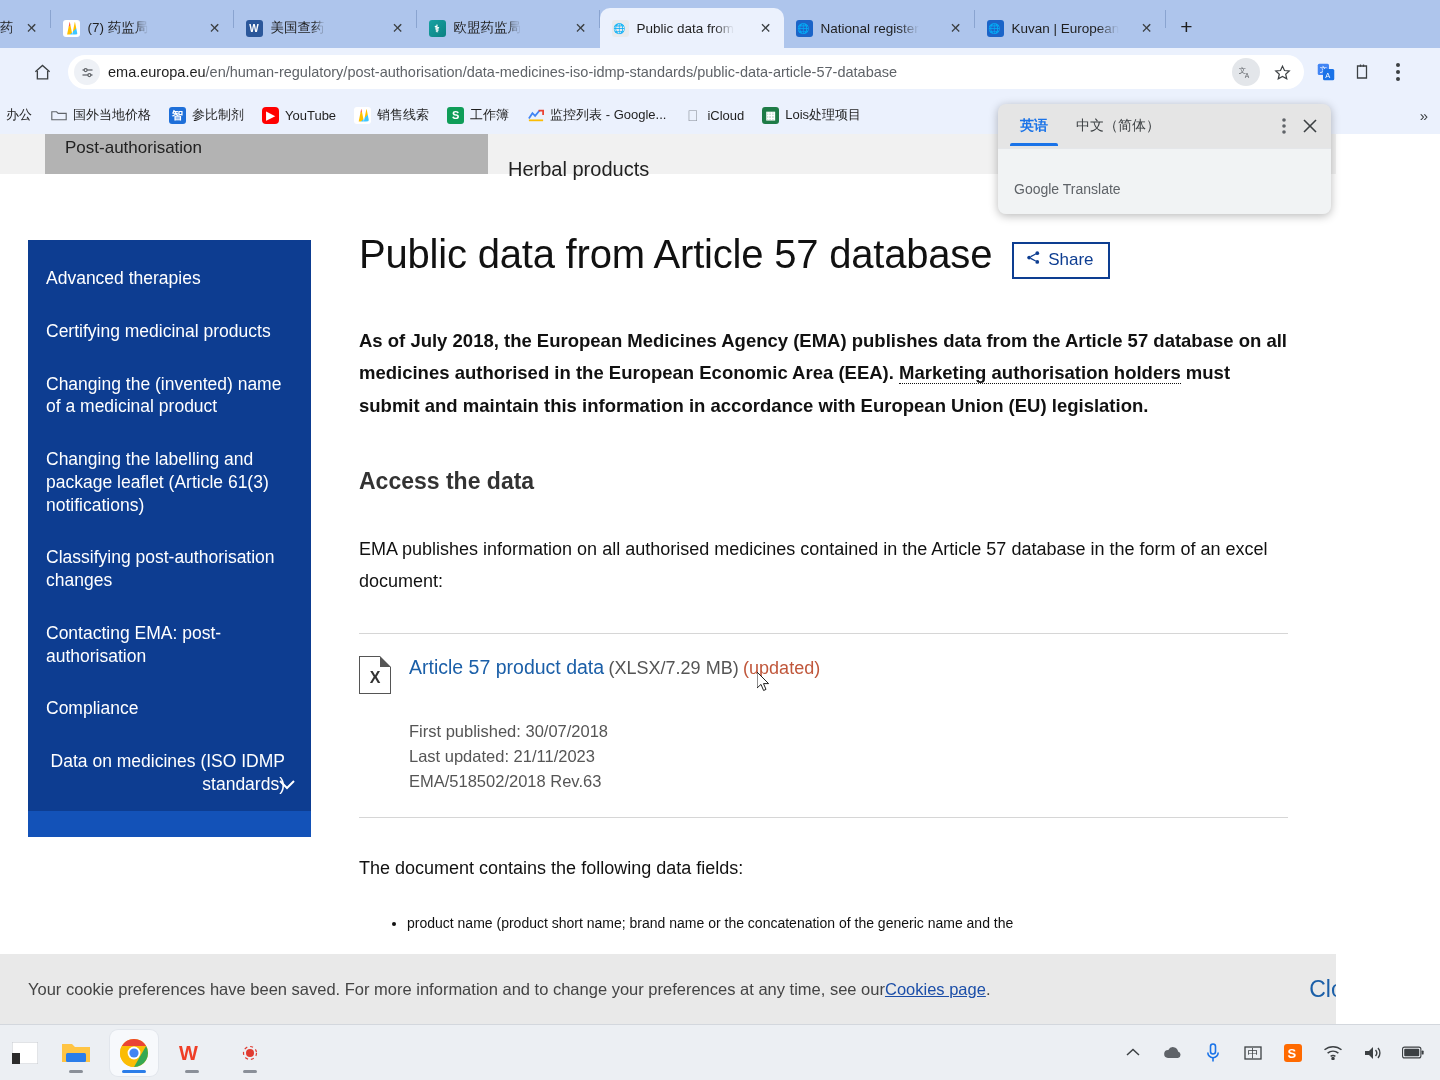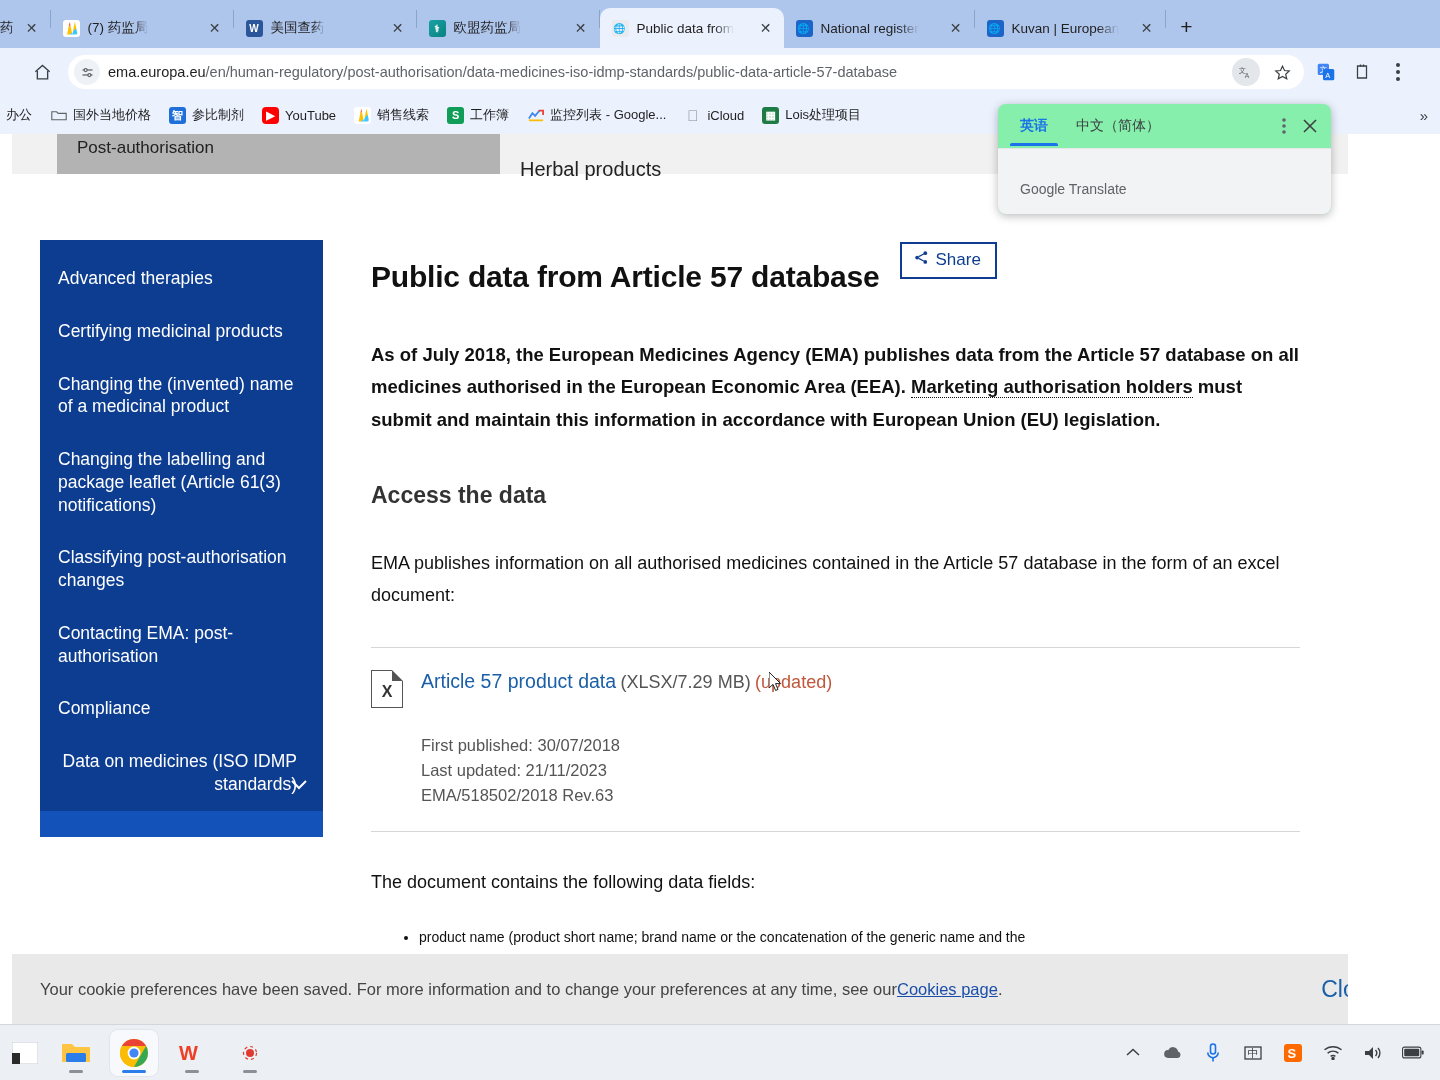--- a/index.html
+++ b/index.html
@@ -117,37 +117,37 @@
   }
   .bm { display: flex; align-items: center; gap: 6px; padding: 4px 8px; border-radius: 6px; white-space: nowrap; flex: 0 0 auto; }
   .bm .bmicon { width: 17px; height: 17px; flex: 0 0 17px; display:flex;align-items:center;justify-content:center; font-size:11px; color:#fff; border-radius:3px; font-weight:bold;}
   .bm-chev { margin-left: auto; font-size: 15px; color: #3c4043; padding: 0 6px; }
 
   
   .translate-popup {
     position: absolute;
     left: 998px; top: 104px;
     width: 333px; height: 110px;
-    background: #86efac;
+    background: #e5e5e5;
     border-radius: 8px;
     box-shadow: 0 2px 10px rgba(0,0,0,.28);
     z-index: 40;
     overflow: hidden;
   }
   .tp-tabs { height: 45px; display: flex; align-items: center; padding: 0 8px; border-bottom: 1px solid #e4e6e9; }
   .tp-tab { padding: 10px 14px; font-size: 14px; color: #3c4043; position: relative; }
   .tp-tab.sel { color: #1a73e8; font-weight: bold; }
   .tp-tab.sel::after { content:""; position:absolute; left:4px; right:4px; bottom:-1px; height:3px; background:#1a73e8; border-radius:2px 2px 0 0; }
   .tp-spacer { flex: 1 1 auto; }
   .tp-icon { width: 26px; height: 26px; display:flex;align-items:center;justify-content:center; color:#5f6368; font-size:15px; }
-  .tp-body { background: #f1f3f4; height: 80px; display:flex; align-items:center; padding: 0 22px; }
+  .tp-body { background: #f1f3f4; height: 80px; display:flex; align-items:center; padding: 0 16px; }
   .tp-brand { font-size: 14px; color: #5f6368; }
 
   
-  .viewport { position: absolute; left: 12px; top: 134px; width: 1336px; height: 890px; background: #fff; overflow: hidden; }
+  .viewport { position: absolute; left: 0; top: 134px; width: 1336px; height: 890px; background: #fff; overflow: hidden; }
 
   .page-nav-strip { height: 40px; background: #f1f1f1; position: relative; }
   .pn-active { position: absolute; left: 45px; top: 0; width: 443px; height: 40px; background: #b3b3b3; }
   .pn-label { position: absolute; left: 65px; top: 4px; font-size: 17px; color: #222; }
   .pn-label2 { position: absolute; left: 508px; top: 4px; font-size: 20px; color: #222; margin-top: 20px; }
 
   .page-body { display: flex; padding: 0; }
   .sidebar {
     width: 283px;
     margin-left: 28px;
@@ -162,21 +162,21 @@
     color: #fff;
     font-size: 17.5px;
     line-height: 1.3;
     position: relative;
   }
   .side-item.highlight { background: #1352b8; }
   .side-chev { position: absolute; right: 16px; bottom: 16px; font-size: 14px; color: #fff; }
 
   .content { flex: 1 1 auto; padding: 58px 48px 0 48px; min-width: 0; }
   .title-row { display: flex; align-items: flex-start; gap: 20px; }
-  h1.page-title { font-size: 30px; font-weight: bold; color: #111; line-height: 1.1; letter-spacing: -0.2px; margin-top: 28px; }
+  h1.page-title { font-size: 40px; font-weight: normal; color: #111; line-height: 1.1; letter-spacing: -0.2px; }
   .share-btn {
     border: 2px solid #0d3d91;
     color: #0d3d91;
     font-size: 17px;
     padding: 6px 14px 7px 12px;
     display: inline-flex;
     align-items: center;
     gap: 7px;
     margin-top: 10px;
     white-space: nowrap;

